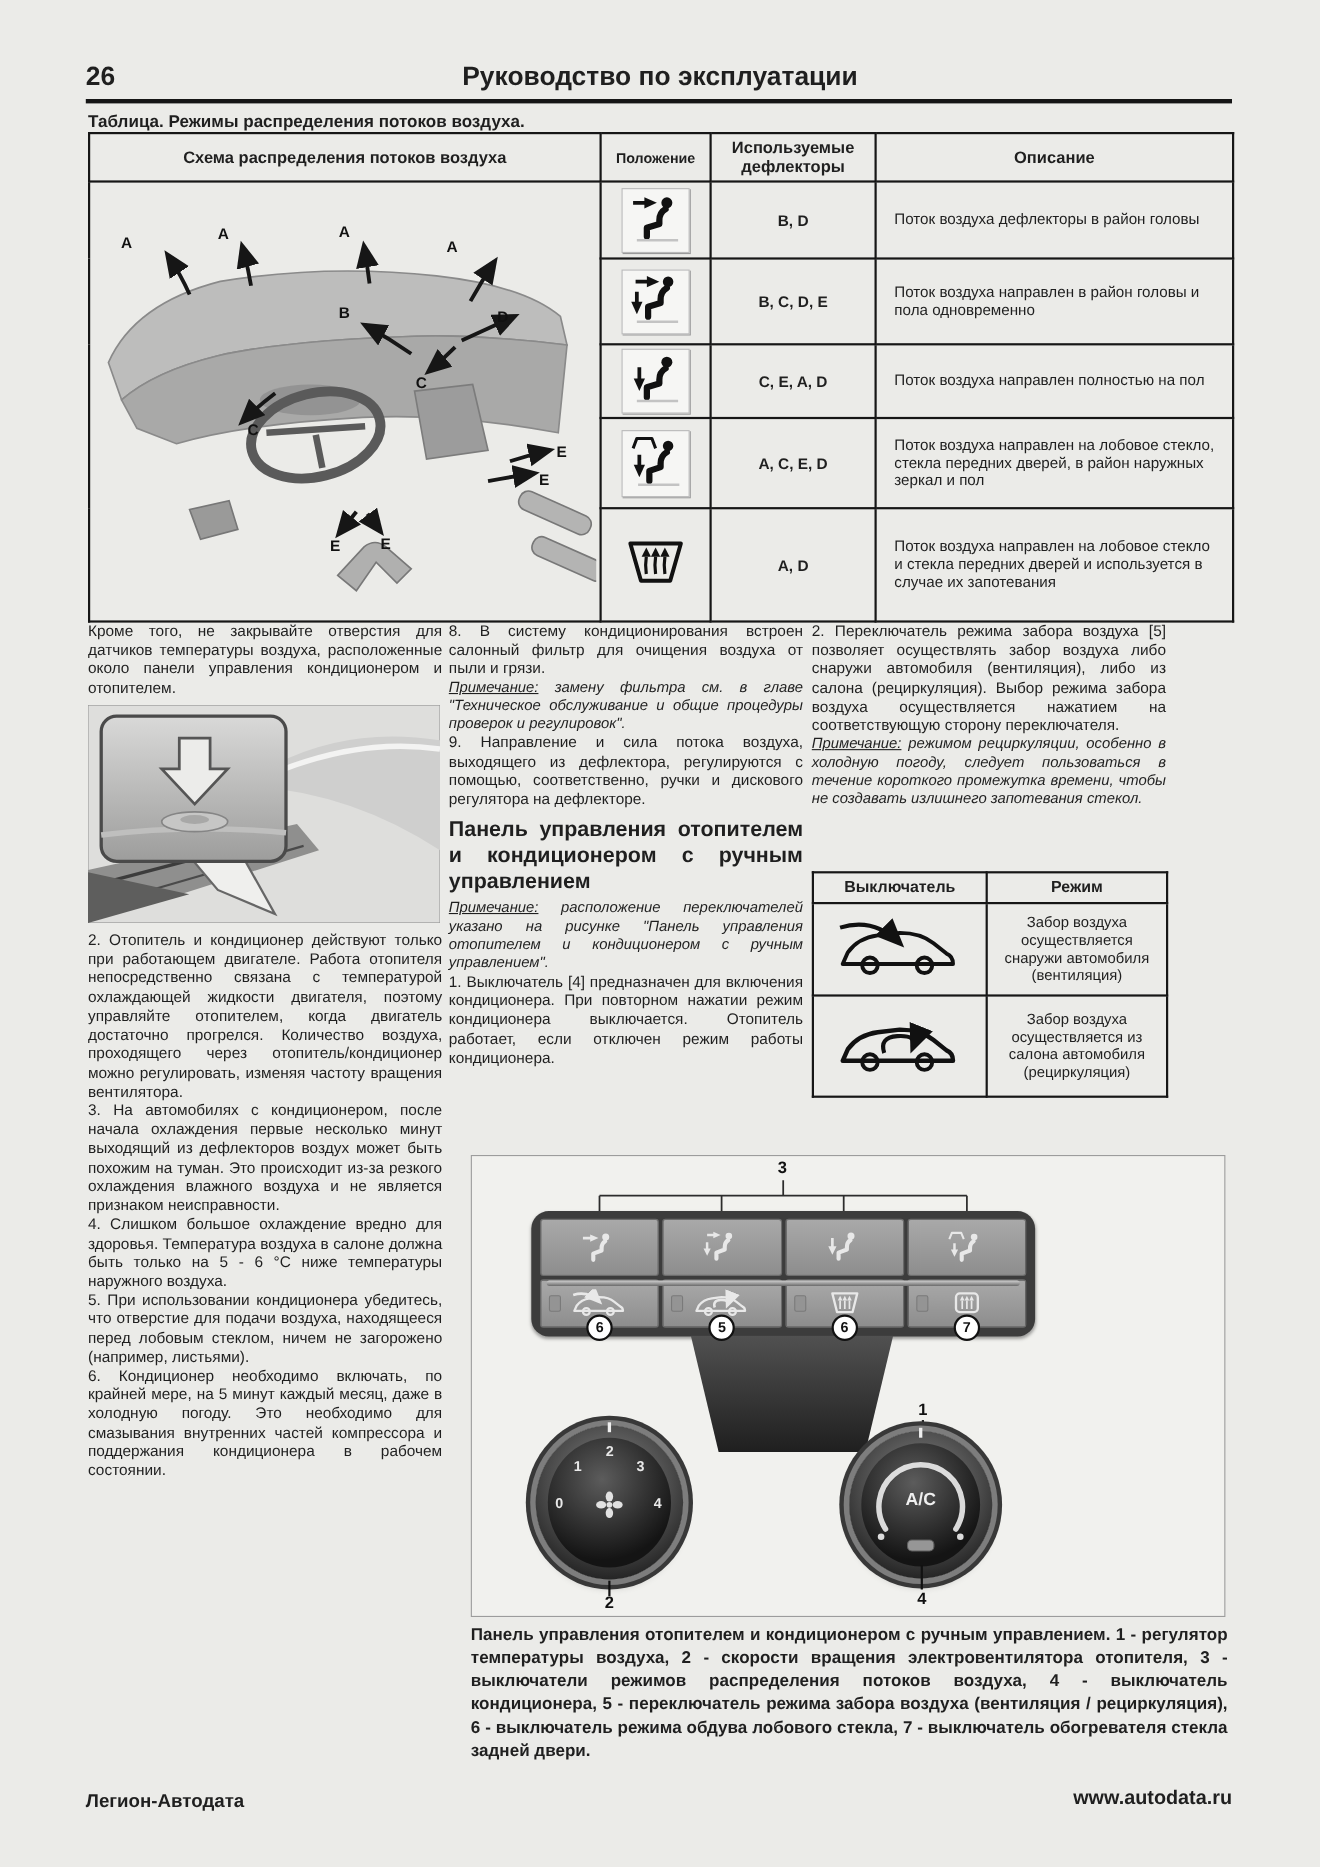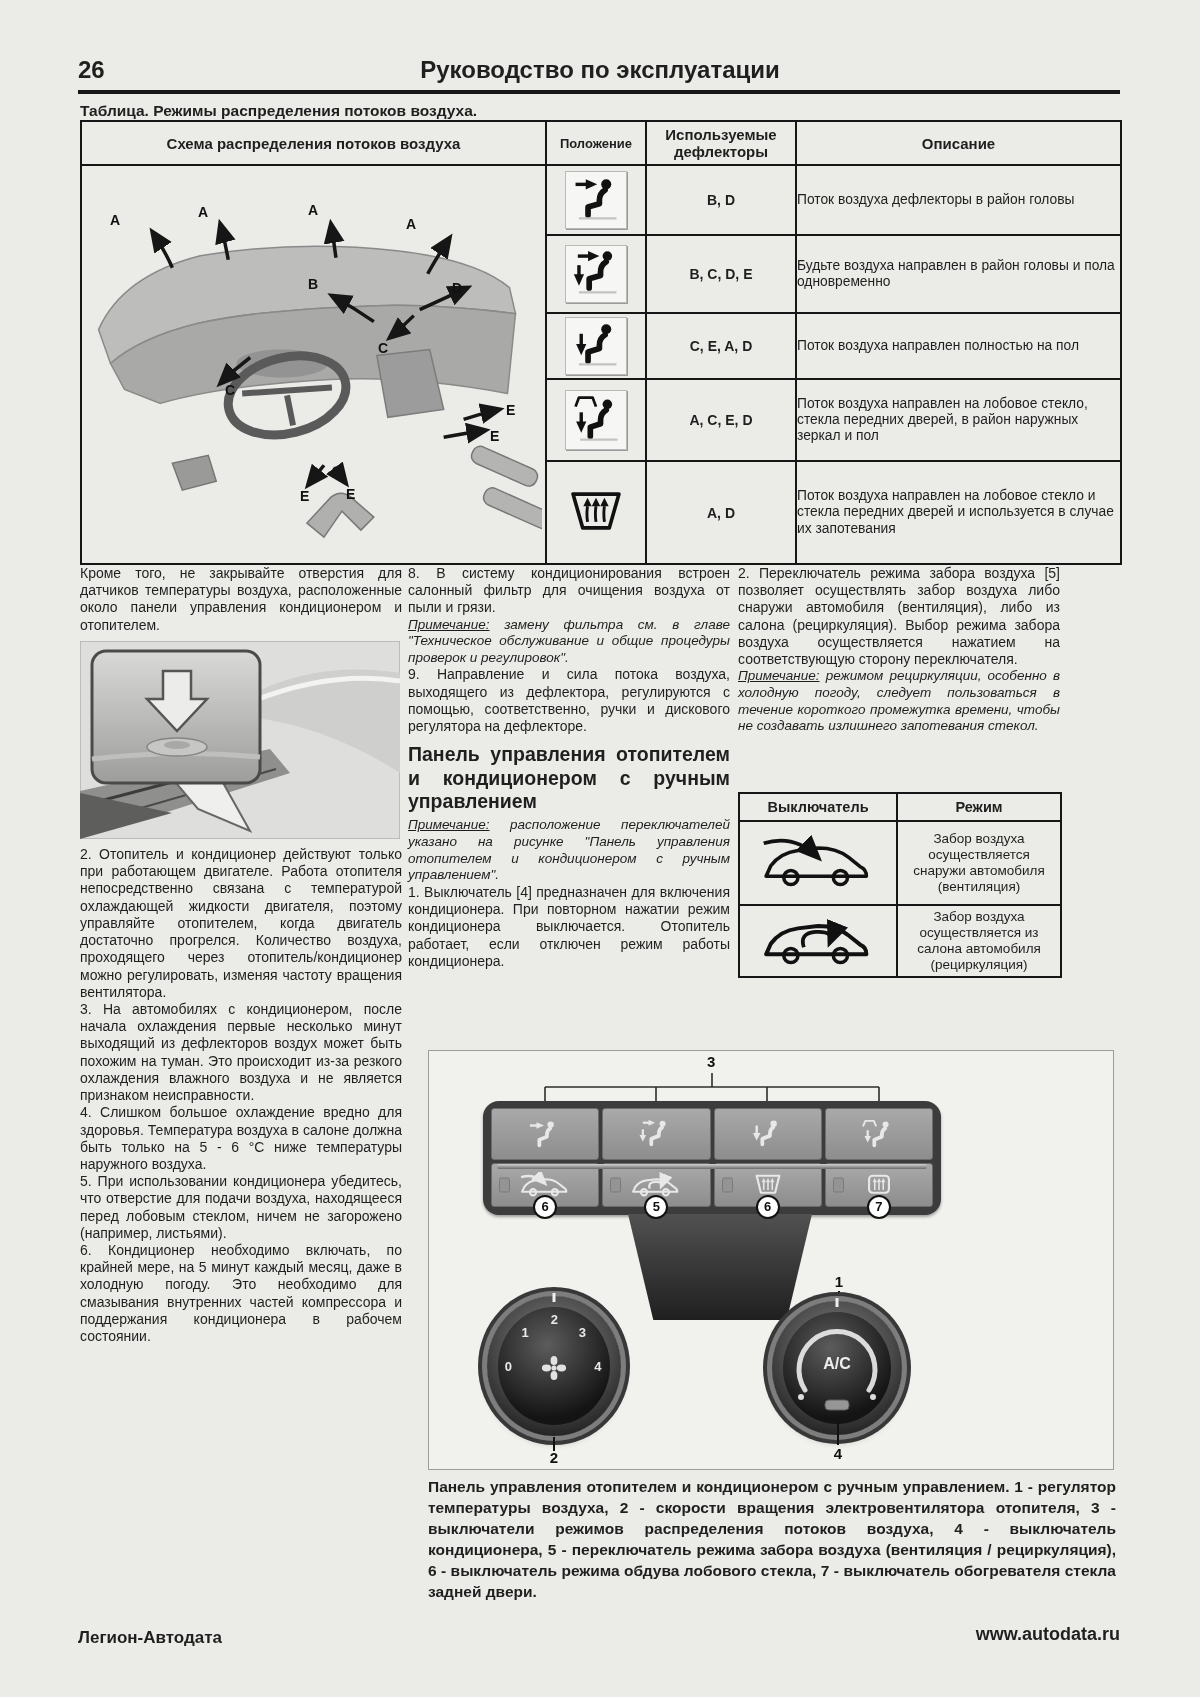--- a/index.html
+++ b/index.html
@@ -14,21 +14,21 @@
   p.item{margin:0;}
   .note{font-style:italic;font-size:13.5px;}
   .nlabel{text-decoration:underline;}
   
   .pagehead-num{left:78px;top:56px;font-size:24px;font-weight:bold;}
   .pagehead-title{left:0;top:56px;width:1200px;text-align:center;font-size:24px;font-weight:bold;}
   .head-rule{left:78px;top:90px;width:1042px;height:4px;background:#161616;}
   
   .tbl-caption{left:80px;top:102px;font-size:15.5px;font-weight:bold;}
   table.airflow{border-collapse:collapse;table-layout:fixed;width:1040px;}
-  table.airflow th,table.airflow td{border:2.5px solid #161616;padding:3px 0;vertical-align:middle;}
+  table.airflow th,table.airflow td{border:2.5px solid #161616;padding:3px 16px;vertical-align:middle;}
   table.airflow th{font-size:15px;font-weight:bold;text-align:center;padding:4px 2px;}
   td.pos-cell{text-align:center;}
   td.defl-cell{text-align:center;font-size:14px;font-weight:bold;}
   td.desc-cell{font-size:13.8px;line-height:1.18;padding:4px 8px;}
   .scheme-box{position:relative;width:100%;height:100%;}
   .scheme-letter{position:absolute;font-size:14px;font-weight:bold;color:#111;}
   .icon-frame{display:inline-block;border:1px solid #b9b9b9;box-shadow:1px 1px 0 #9a9a9a;background:#f6f6f4;padding:3px 5px;}
   
   .col{width:322px;}
   .col p{margin:0;}
@@ -170,21 +170,21 @@
           <path d="M15 1.5 L25 6 L15 10.5 Z" fill="#111"></path>
           <path d="M7 14 V23" stroke="#111" stroke-width="3" fill="none"></path>
           <path d="M2.5 22 H11.5 L7 32 Z" fill="#111"></path>
           <circle cx="32" cy="6" r="4.2" fill="#111"></circle>
           <path d="M31 11 Q26 14 26 20 L26 23 L16 26 L16 34" fill="none" stroke="#111" stroke-width="5" stroke-linecap="round" stroke-linejoin="round"></path>
           <path d="M7 38 H40" stroke="#c3c3c3" stroke-width="2"></path>
         </svg>
       </span>
     </td>
     <td class="defl-cell">B, C, D, E</td>
-    <td class="desc-cell">Будьте воздуха направлен в район головы и пола одновременно</td>
+    <td class="desc-cell">Поток воздуха направлен в район головы и пола одновременно</td>
   </tr>
   <tr style="height:56px;">
     <td class="pos-cell">
       <span class="icon-frame">
         <svg width="50" height="46" viewBox="0 0 44 40">
           <path d="M9 11 V21" stroke="#111" stroke-width="3" fill="none"></path>
           <path d="M4.5 20 H13.5 L9 30 Z" fill="#111"></path>
           <circle cx="31" cy="7" r="4.4" fill="#111"></circle>
           <path d="M30 12 Q25 15 25 21 L25 24 L15 27 L15 35" fill="none" stroke="#111" stroke-width="5" stroke-linecap="round" stroke-linejoin="round"></path>
           <path d="M7 38 H40" stroke="#c3c3c3" stroke-width="2"></path>
@@ -301,21 +301,21 @@
               </marker>
             </defs>
         <path d="M6 36 L10 27 Q18 16 33 14 L50 12 Q66 12 76 20 L86 28 Q91 30 91 36 Z" fill="none" stroke="#111" stroke-width="3" stroke-linejoin="round"></path>
         <circle cx="27" cy="37" r="6" fill="none" stroke="#111" stroke-width="3"></circle>
         <circle cx="69" cy="37" r="6" fill="none" stroke="#111" stroke-width="3"></circle>
         <path d="M4 8 Q30 0 50 20" fill="none" stroke="#111" stroke-width="3.2" marker-end="url(#mfa)"></path>
       </svg>
     </td>
     <td class="mode-text">Забор воздуха осуществляется снаружи автомобиля (вентиляция)</td>
   </tr>
-  <tr style="height:72px;margin-left:22px;">
+  <tr style="height:92px;margin-left:22px;">
     <td class="mode-icon">
       <svg width="118" height="56" viewBox="0 0 100 46">
         <defs>
               <marker id="mrc" markerWidth="8" markerHeight="8" refX="5.5" refY="3" orient="auto">
                 <path d="M0 0 L7 3 L0 6 Z" fill="#111"></path>
               </marker>
             </defs>
         <path d="M6 36 L10 27 Q18 16 33 14 L50 12 Q66 12 76 20 L86 28 Q91 30 91 36 Z" fill="none" stroke="#111" stroke-width="3.4" stroke-linejoin="round"></path>
         <circle cx="27" cy="37" r="6" fill="none" stroke="#111" stroke-width="3"></circle>
         <circle cx="69" cy="37" r="6" fill="none" stroke="#111" stroke-width="3"></circle>

